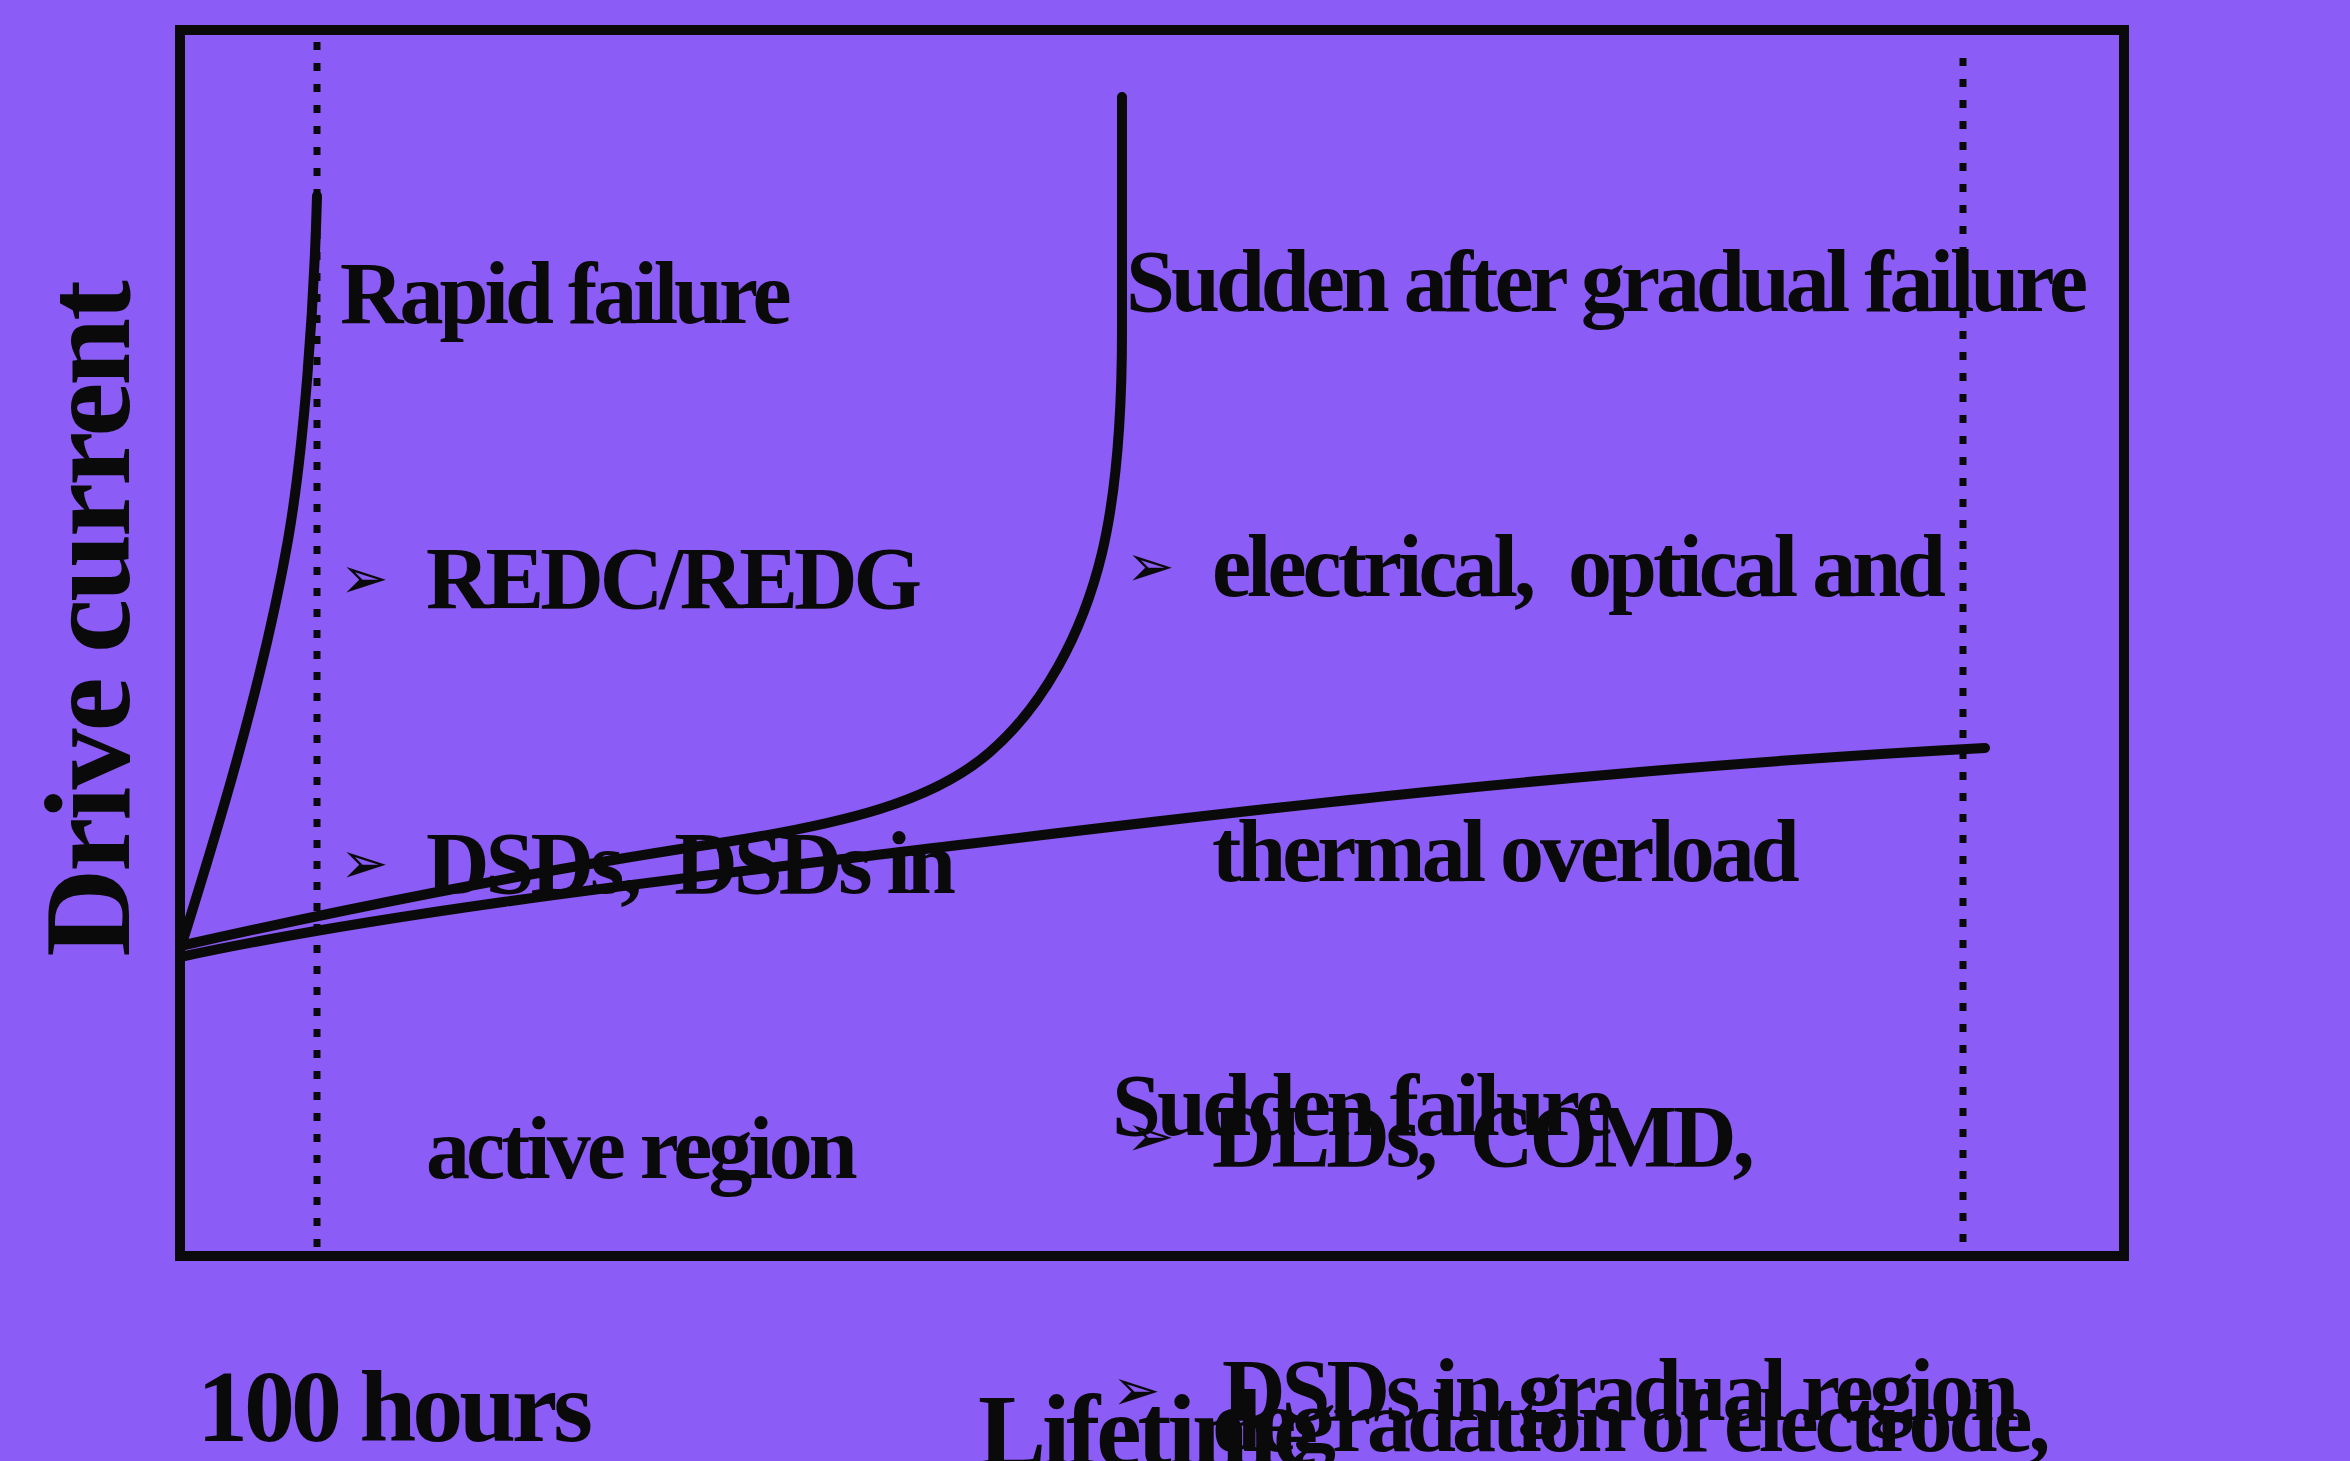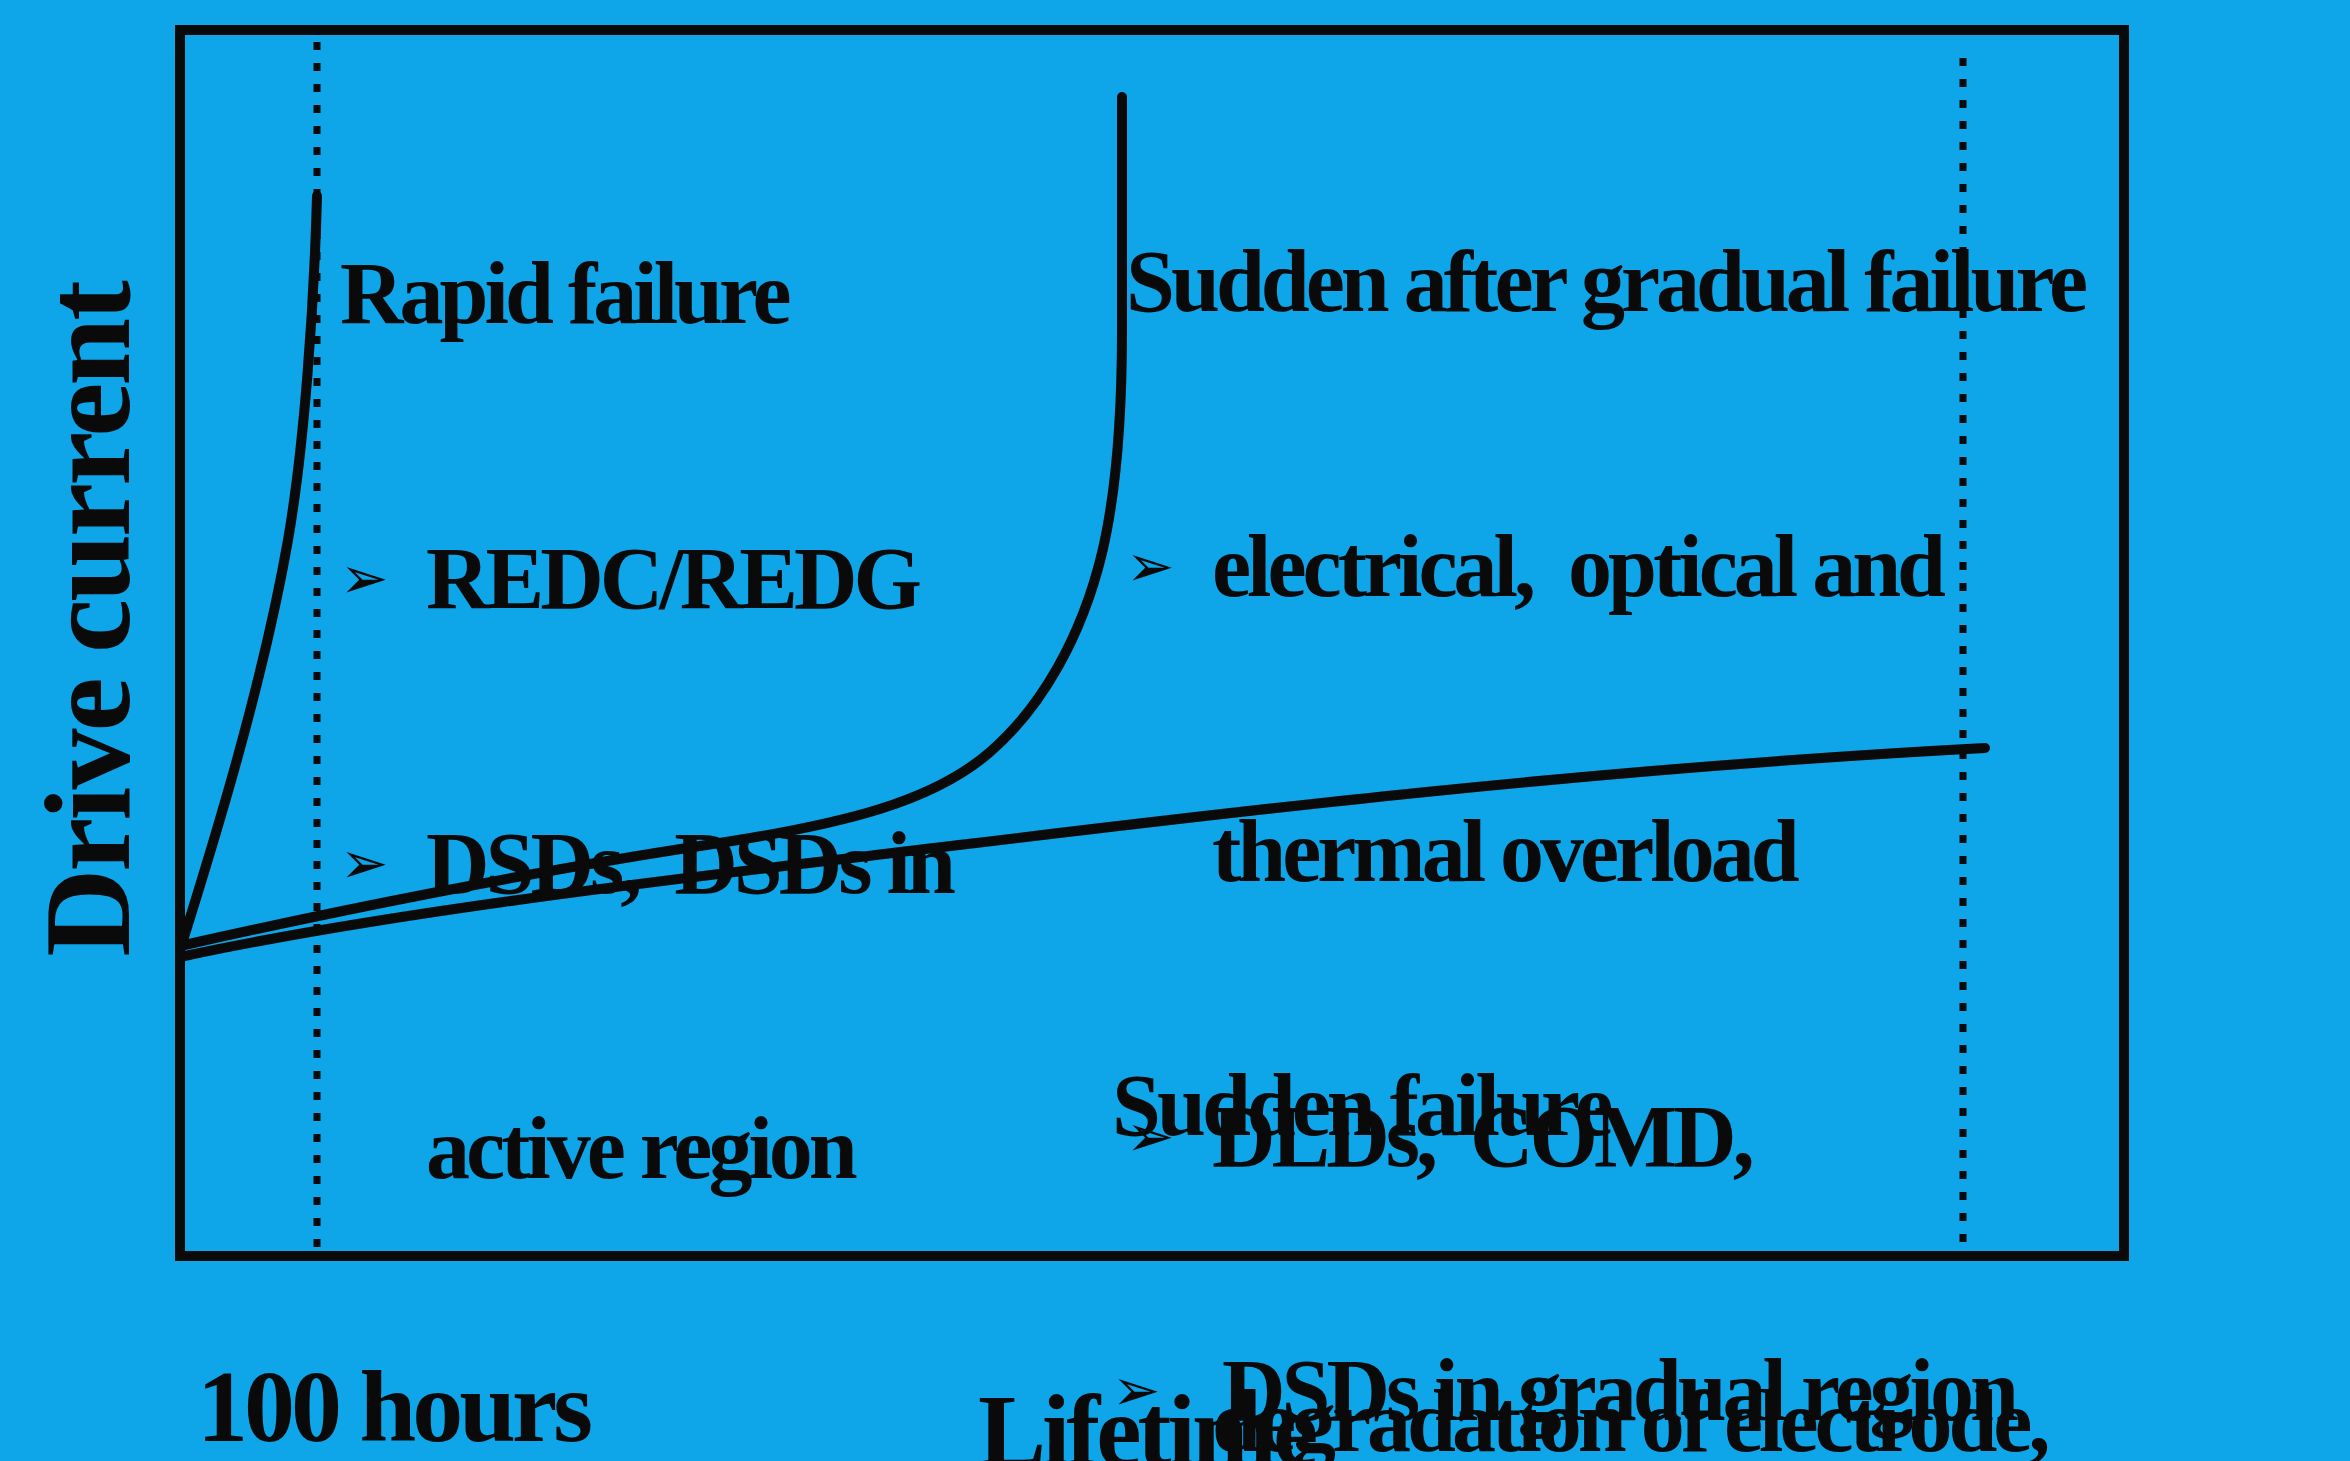--- a/index.html
+++ b/index.html
@@ -1,18 +1,18 @@
 <!DOCTYPE html>
 <html><head>
 <meta charset="utf-8">
 <style>
   html,body { margin:0; padding:0; background:#ffffff; }
   .fig {
     position:relative; width:2350px; height:1461px;
-    background:#0ea5e9; overflow:hidden;
+    background:#8b5cf6; overflow:hidden;
     font-family:"Liberation Serif", serif; font-weight:bold; color:#0a0a0a;
   }
   .fig svg { position:absolute; left:0; top:0; }
 
   .ann { position:absolute; font-size:88px; letter-spacing:-4px; line-height:95px; white-space:pre; z-index:2; }
   .ann .row { display:flex; align-items:flex-start; }
   .bullet {
     font-family:"DejaVu Sans", sans-serif; font-weight:normal;
     font-size:58px; letter-spacing:0; line-height:95px;
     flex:0 0 86px; width:86px;

